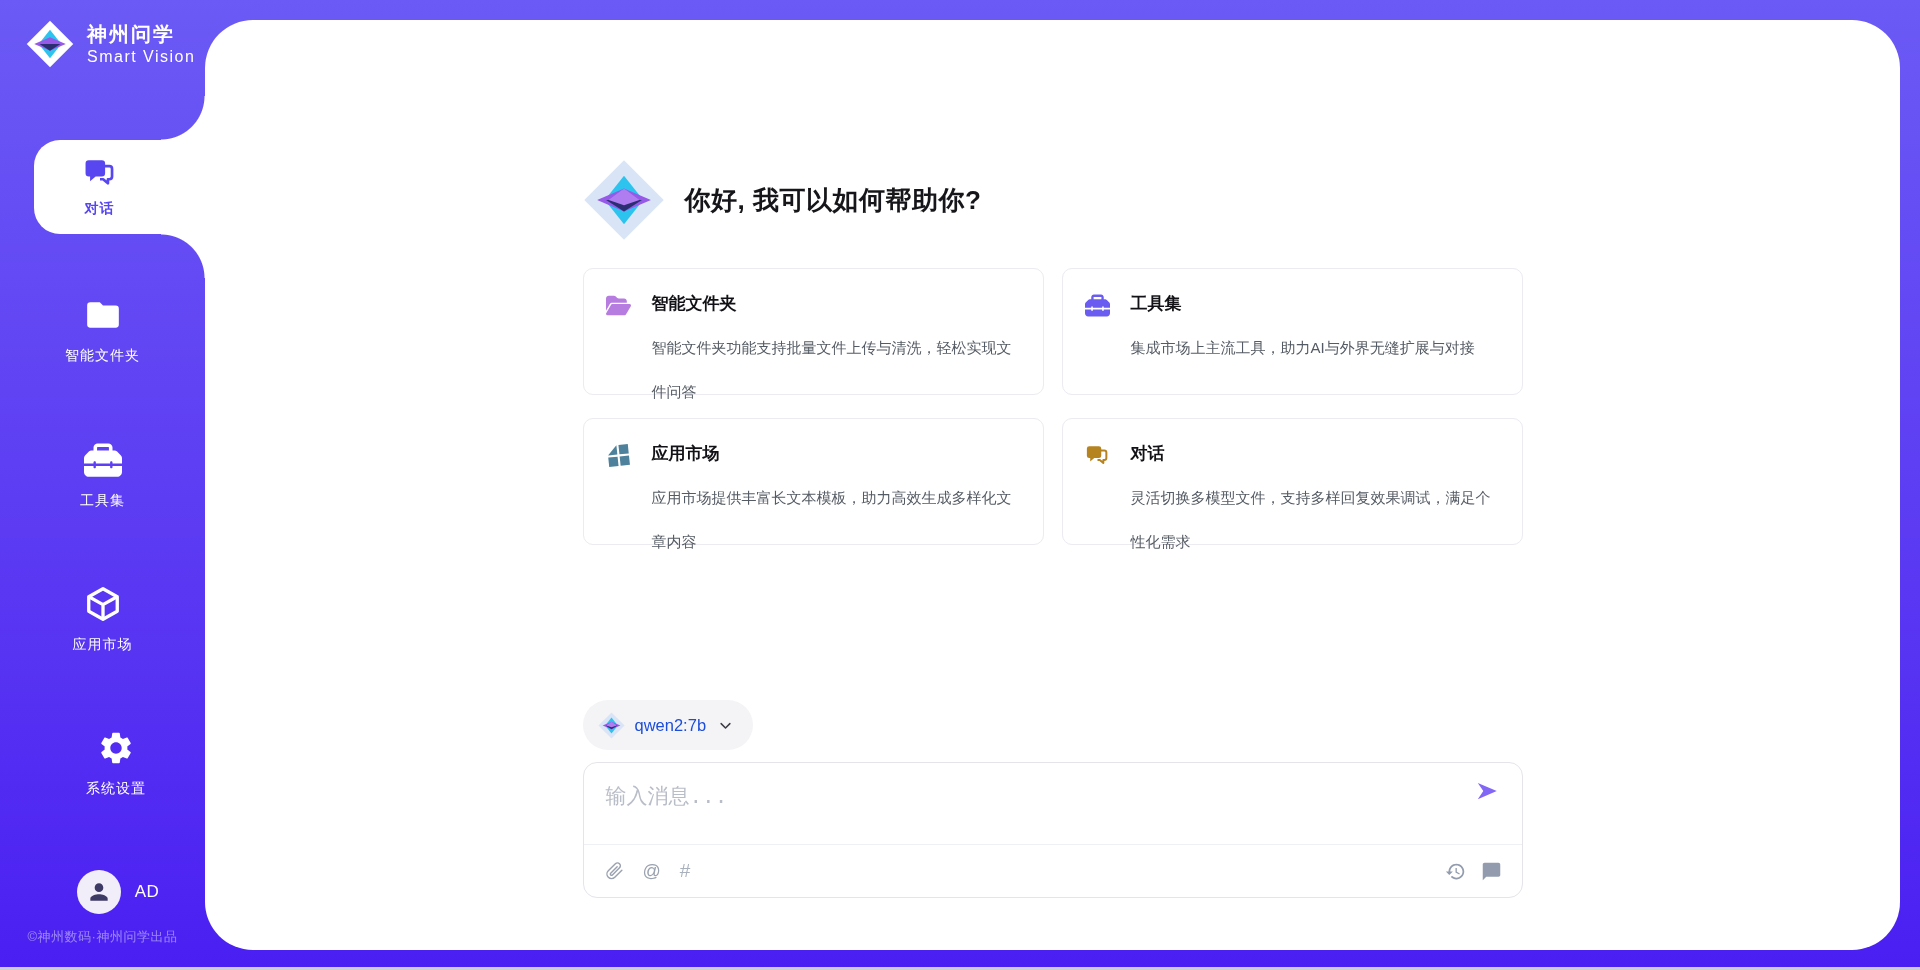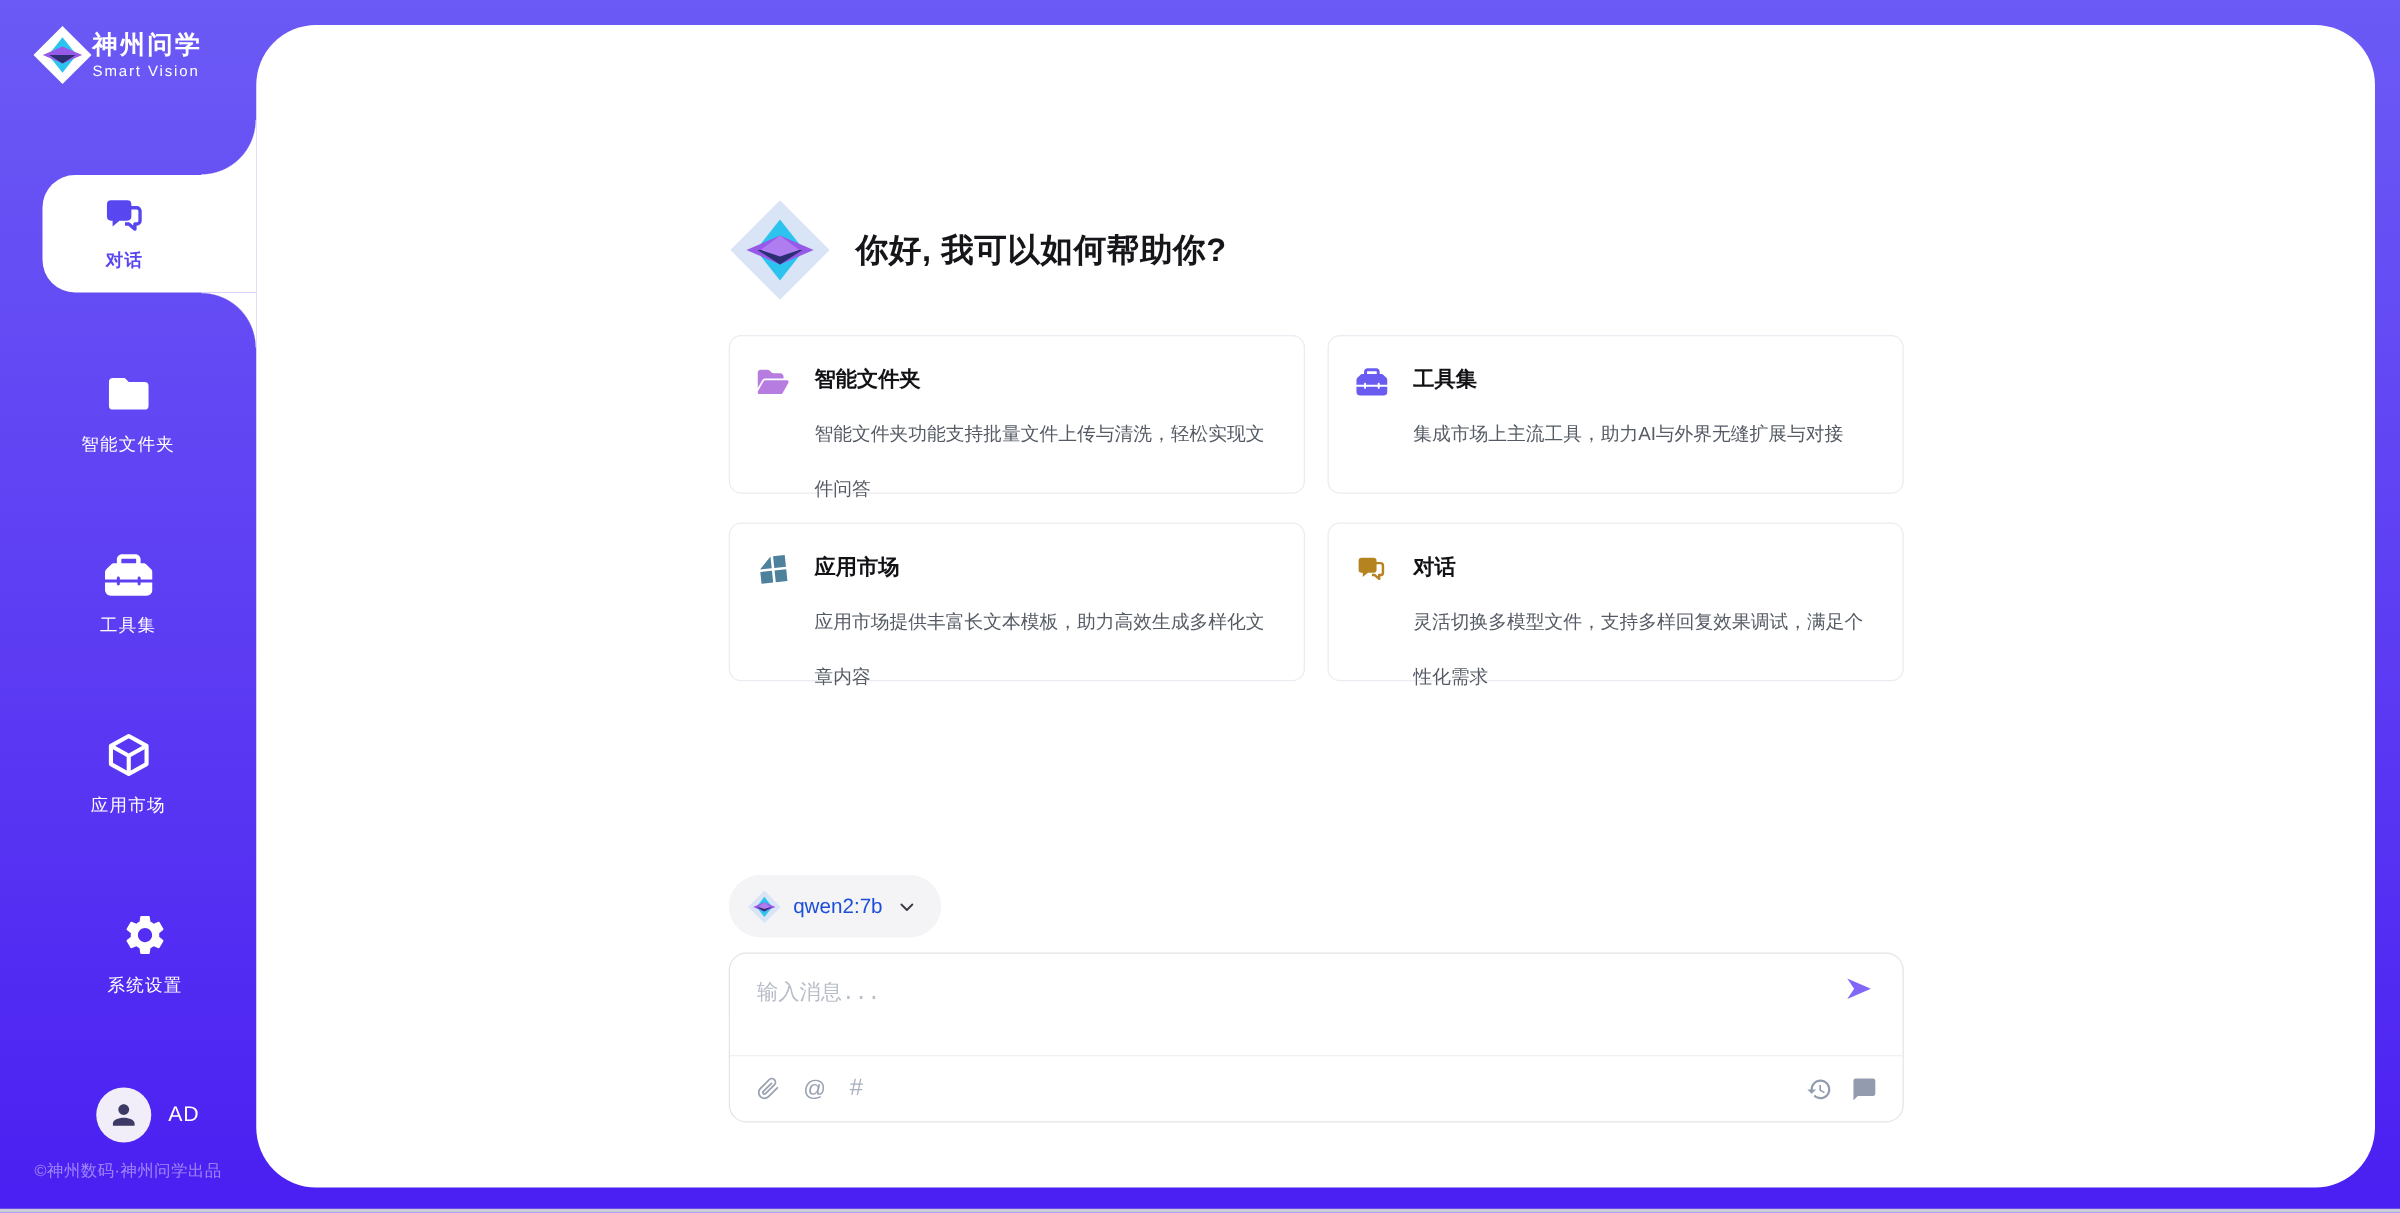--- a/index.html
+++ b/index.html
@@ -6,24 +6,24 @@
   html,body { width:1920px; height:970px; overflow:hidden; }
   body {
     font-family:"Liberation Sans","DejaVu Sans",sans-serif;
     background:linear-gradient(180deg,#6b5af5 0%,#5c3bf3 55%,#4a1ff2 100%);
     position:relative;
   }
 
   
   .sidebar { position:absolute; left:0; top:0; width:205px; height:100%; z-index:2; }
 
-  .brand { position:absolute; left:26px; top:20px; display:flex; align-items:center; }
+  .brand { position:absolute; left:26px; top:20px; display:flex; align-items:center; gap:13px; }
   .brand-logo { width:48px; height:48px; }
   .brand-name { color:#fff; font-size:20px; font-weight:700; letter-spacing:2px; line-height:1.15; }
-  .brand-tagline { color:#fff; font-size:12px; letter-spacing:1.5px; margin-top:2px; }
+  .brand-tagline { color:#fff; font-size:16px; letter-spacing:1.5px; margin-top:2px; }
 
   .nav-item { position:absolute; left:0; width:205px; display:flex; flex-direction:column; align-items:center; cursor:pointer; }
   .nav-item .nav-icon { width:38px; height:38px; color:#fff; }
   .nav-item .nav-label { margin-top:13px; color:#fff; font-size:14px; letter-spacing:1px; }
 
   .nav-item-folder  { top:296px; }
   .nav-item-tools   { top:441px; }
   .nav-item-market  { top:585px; }
   .nav-item-settings{ top:729px;padding-left:27px; }
 
@@ -82,21 +82,21 @@
   .model-pill .mini-logo { width:27px; height:27px; }
   .model-name { font-size:16.5px; color:#1d4ed8; }
   .model-chevron { width:15px; height:15px; color:#3c3c44; margin-left:2px; }
 
   .composer {
     margin-top:12px; height:136px; border:1px solid #e4e4ea; border-radius:14px;
     display:flex; flex-direction:column; position:relative; background:#fff;
   }
   .composer textarea {
     flex:1; border:none; outline:none; resize:none; background:transparent;
-    padding:19px 60px 0 22px; font-family:Liberation Mono, monospace; font-size:17px; color:#1d4ed8;
+    padding:19px 60px 0 22px; font-family:Liberation Mono, monospace; font-size:21px; color:#1d4ed8;
   }
   .composer textarea::placeholder { color:#b9bdc8; }
   .send-btn { position:absolute; right:22px; top:15px; width:26px; height:26px; border:none; background:none; cursor:pointer; color:#8266f6; padding:0; }
   .send-btn svg { width:26px; height:26px; }
   .composer-toolbar {
     height:53px; border-top:1px solid #eef0f4; display:flex; align-items:center; padding:0 20px;
   }
   .tool-left { display:flex; align-items:center; gap:19px; color:#9aa2b0; }
   .tool-left .glyph { font-size:18px; font-weight:500; cursor:pointer; color:#9aa2b0; }
   .tool-left .glyph.hash { color:#a9b1bd; font-weight:400; font-size:19px; }

